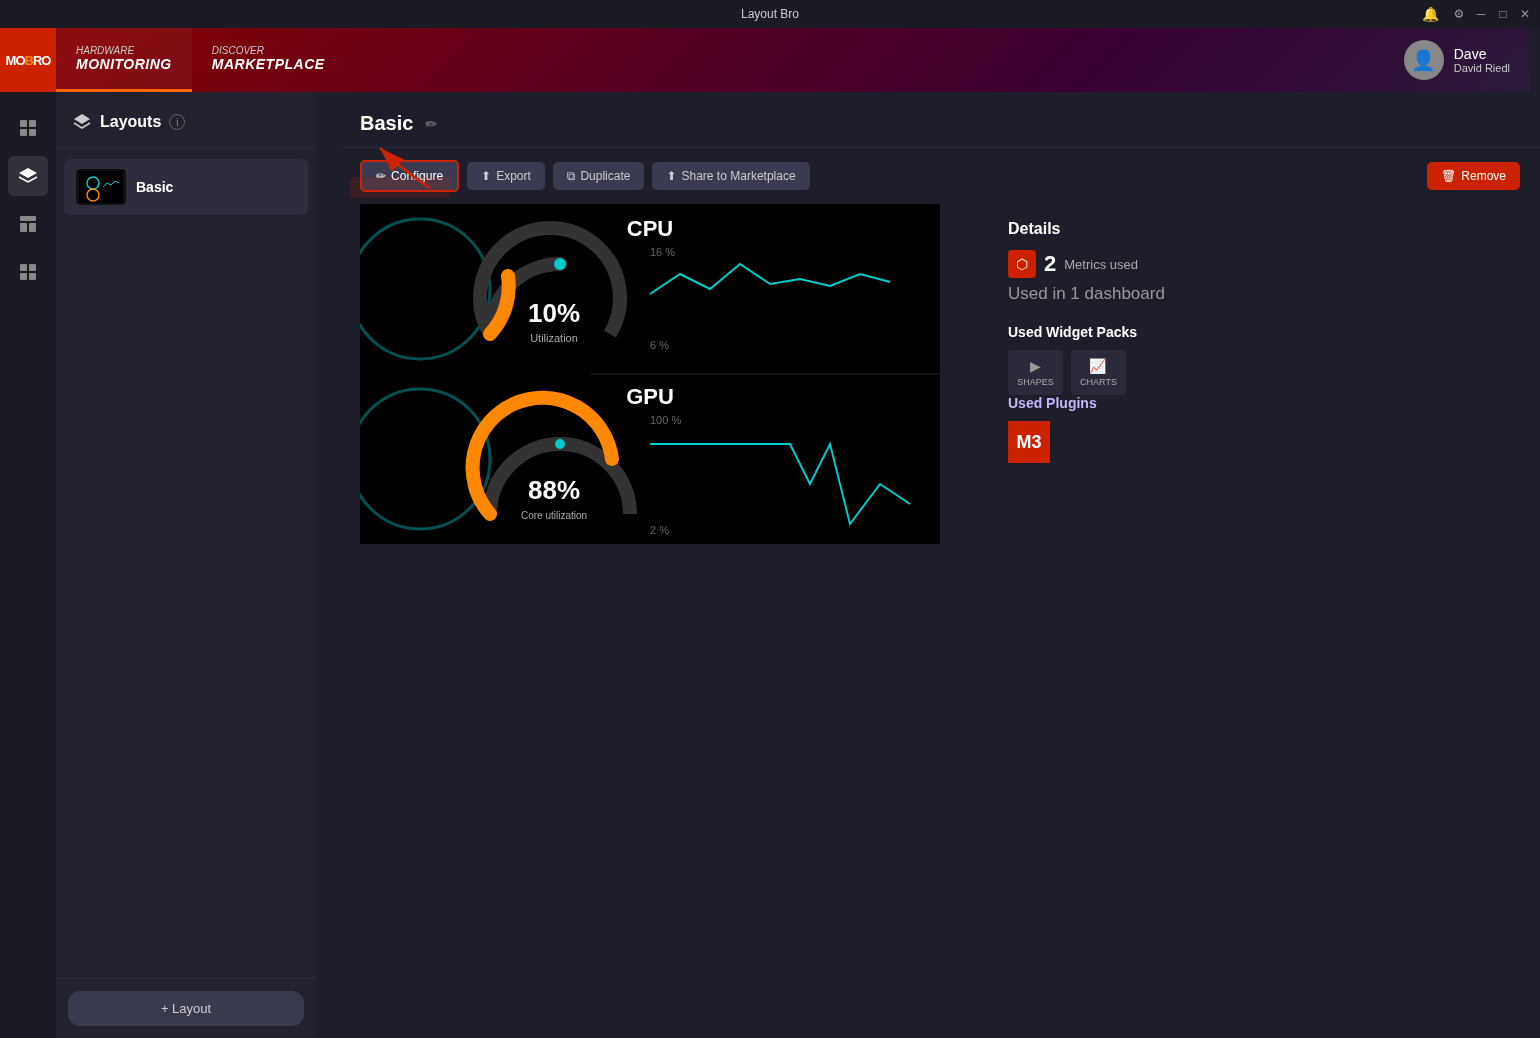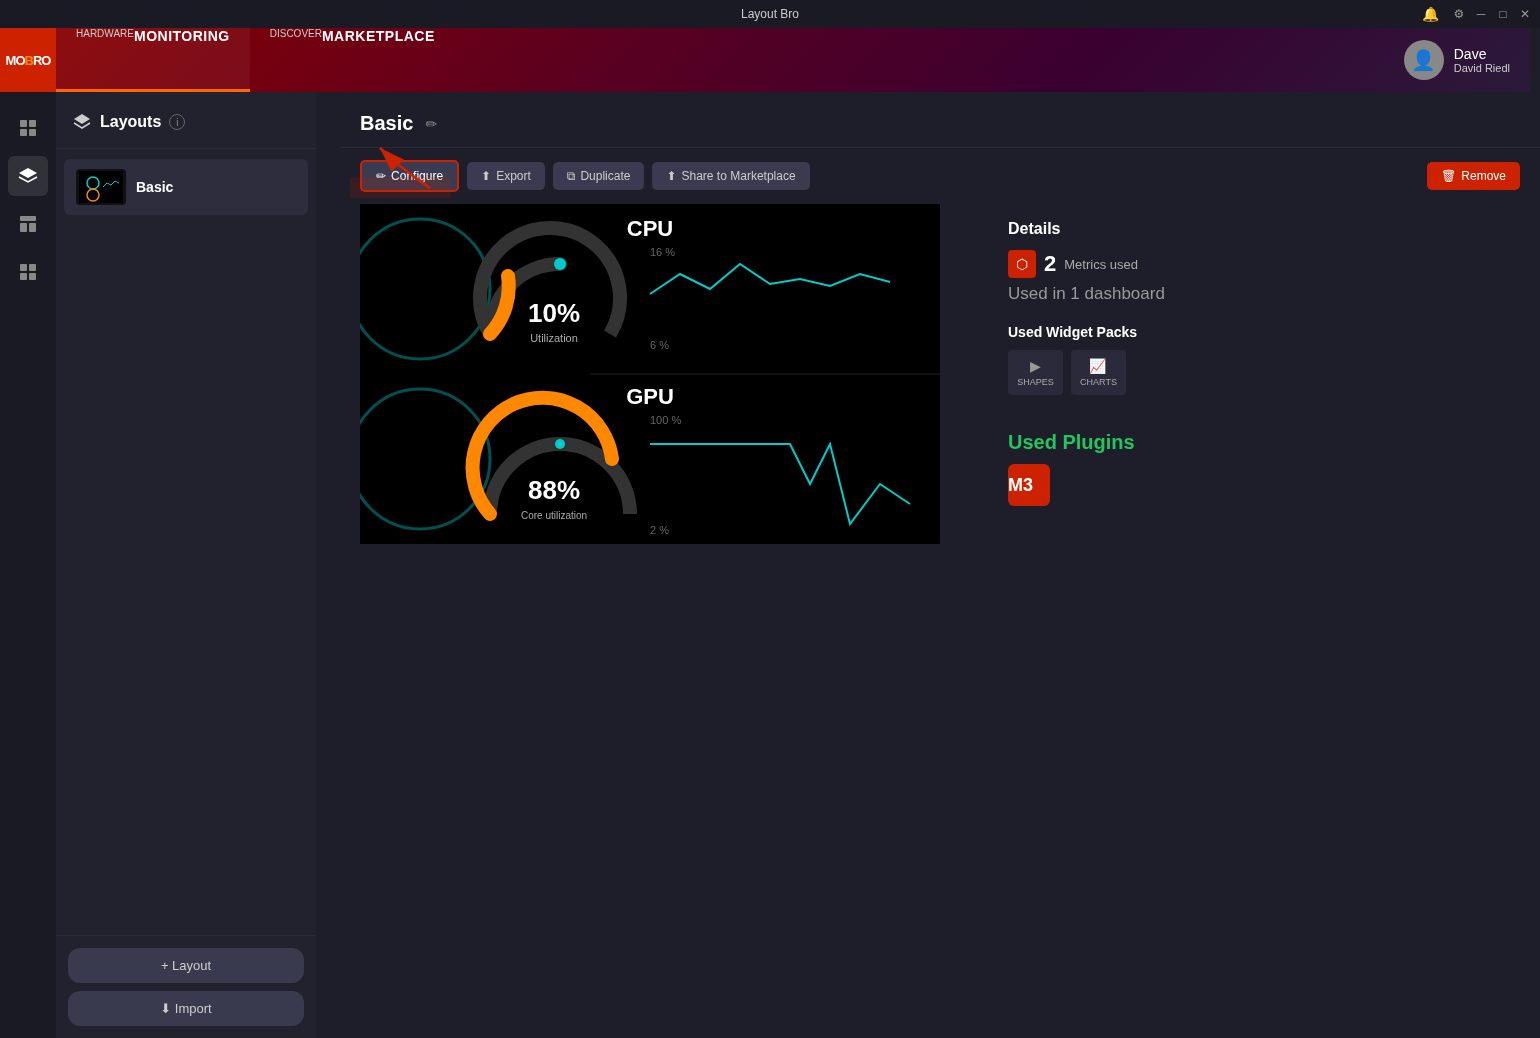--- a/index.html
+++ b/index.html
@@ -76,25 +76,26 @@
     .logo-text-m { color: #fff; }
     .logo-text-o { color: #ff8800; }
     .nav-section {
       display: flex;
       align-items: center;
       height: 64px;
     }
     .nav-item {
       height: 64px;
       display: flex;
-      flex-direction: row;
+      flex-direction: column;
       justify-content: center;
       padding: 0 20px;
       cursor: pointer;
       border-bottom: 3px solid transparent;
+      font-style: italic;
     }
     .nav-item.active {
       border-bottom: 3px solid #ff6600;
       background: rgba(255,255,255,0.05);
     }
     .nav-item-sub {
       font-size: 10px;
       color: #ccc;
       text-transform: uppercase;
     }
@@ -406,33 +407,32 @@
       align-items: center;
       justify-content: center;
       font-size: 9px;
       color: #aaa;
       gap: 3px;
       cursor: pointer;
     }
     .widget-pack-icon { font-size: 14px; color: #999; }
     .plugins-section {}
     .plugins-title {
-      font-size: 20px;
+      font-size: 14px;
       font-weight: 700;
-      color: #22c55e;
+      color: #c4b5fd;
       margin-bottom: 10px;
-      margin-top: 36px;
     }
     .plugin-icon {
       width: 42px; height: 42px;
       background: #cc2200;
-      border-radius: 6px;
-      display: flex;
-      align-items: center;
-      justify-content: flex-start;
+      border-radius: 0;
+      display: flex;
+      align-items: center;
+      justify-content: center;
       font-size: 18px;
       font-weight: 900;
       color: #fff;
     }
   </style>
 </head>
 <body>
 
 <div class="title-bar">
   <span>Layout Bro</span>
@@ -525,21 +525,20 @@
             <circle cx="14" cy="24" r="6" stroke="#ff8800" stroke-width="1.5" fill="none"></circle>
             <polyline points="24,16 28,12 32,14 36,10 40,12" stroke="#00cccc" stroke-width="1" fill="none"></polyline>
           </svg>
         </div>
         <span class="layout-name">Basic</span>
       </div>
     </div>
 
     <div class="layout-actions">
       <button class="btn-layout">+ Layout</button>
-      <button class="btn-import">⬇ Import</button>
     </div>
   </div>
 
   <div class="detail-panel">
     <div class="detail-header">
       <span class="detail-title">Basic</span>
       <span class="edit-icon">✏</span>
     </div>
 
     <div class="action-bar">

